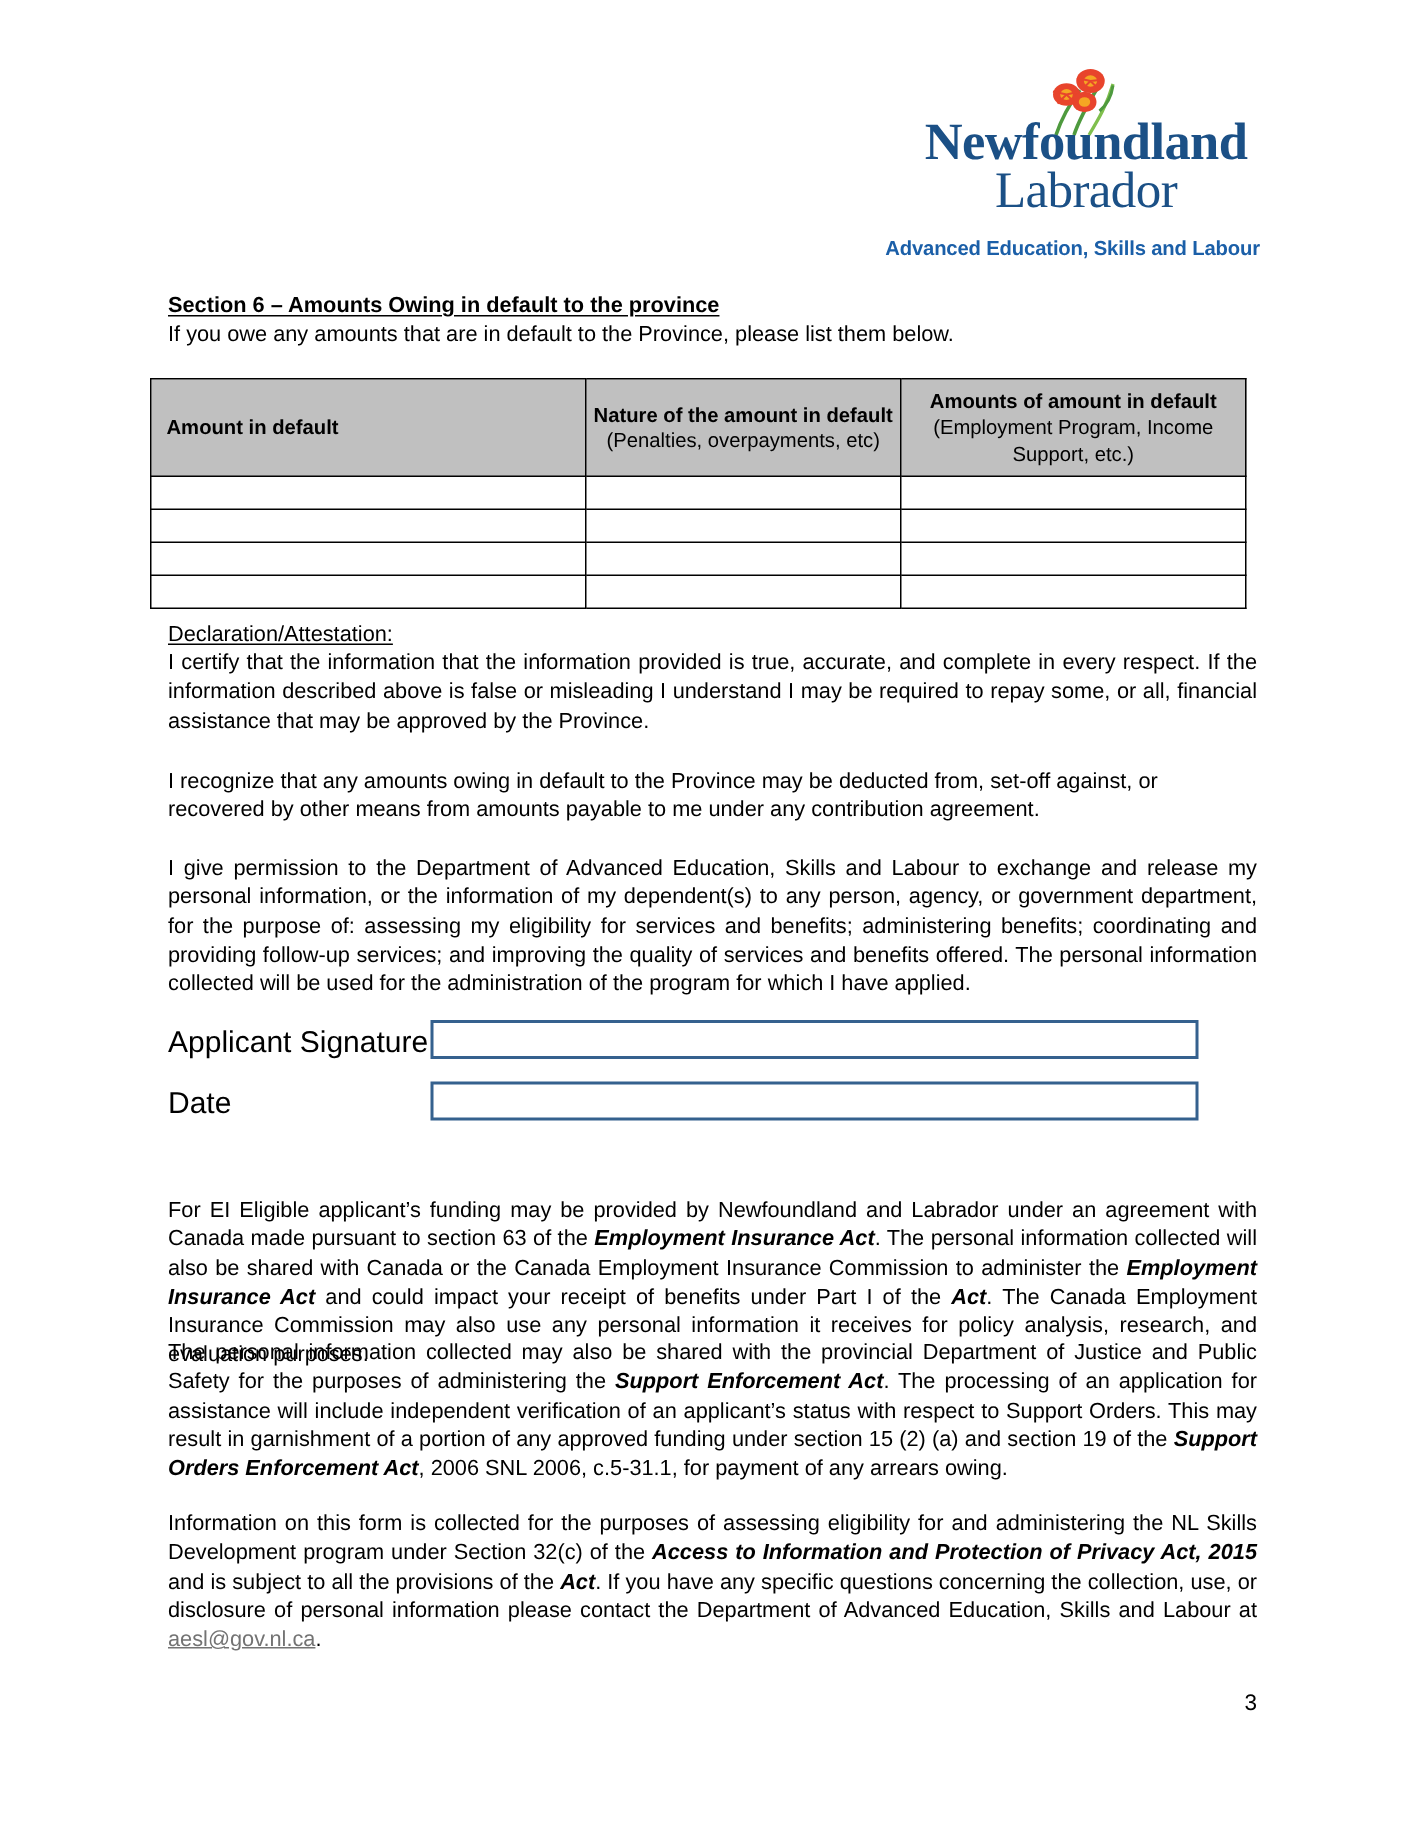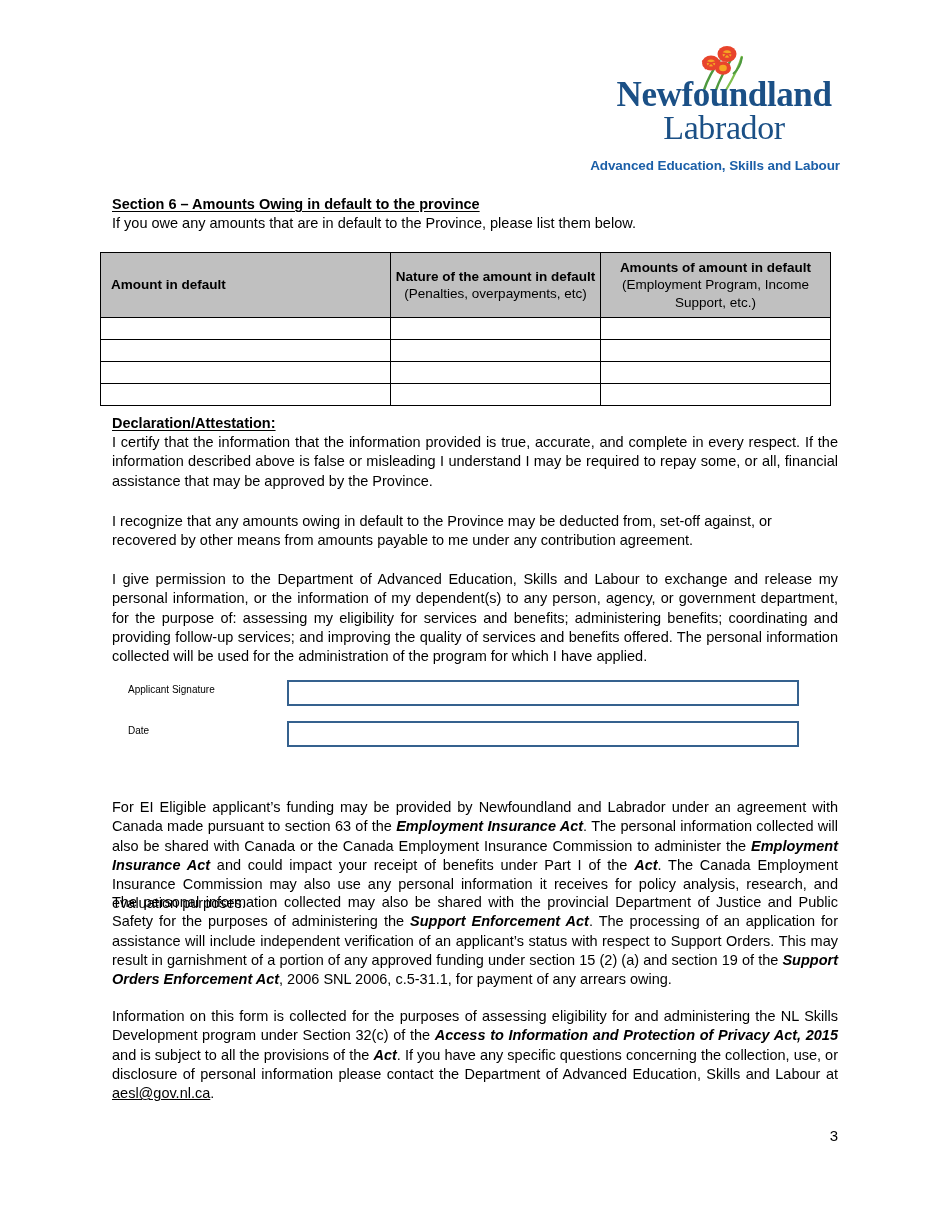--- a/index.html
+++ b/index.html
@@ -123,21 +123,21 @@
   .col-a { width: 290px; }
   .col-b { width: 210px; }
   .col-c { width: 230px; }
 
   
   .decl-heading {
     position: absolute;
     left: 112px;
     top: 415px;
     font-size: 14.5px;
-    font-weight: bold;
+    font-weight: normal;
     text-decoration: underline;
     text-underline-offset: 2px;
   }
   .para {
     position: absolute;
     left: 112px;
     width: 726px;
     font-size: 14.5px;
     line-height: 1.33;
     text-align: justify;
@@ -146,39 +146,39 @@
   .p1 { top: 433px; }
   .p2 { top: 512px; }
   .p3 { top: 570px; }
   .p4 { top: 764px; margin-top: 34px; }
   .p5 { top: 893px; }
   .p6 { top: 1007px; }
 
   .bi { font-weight: bold; font-style: italic; }
 
   .mail-link {
-    color: #000000;
+    color: #737373;
     text-decoration: underline;
   }
 
   
   .field-row {
     position: absolute;
     left: 112px;
     width: 726px;
     height: 30px;
   }
   .row-sig { top: 680px; }
   .row-date { top: 721px; }
 
   .field-label {
     position: absolute;
-    left: 16px;
+    left: 0;
     top: 4px;
-    font-size: 10px;
+    font-size: 20px;
   }
   .field-box {
     position: absolute;
     left: 175px;
     top: 0;
     width: 512px;
     height: 26px;
     border: 2.6px solid #35618E;
     background: #ffffff;
     box-sizing: border-box;

